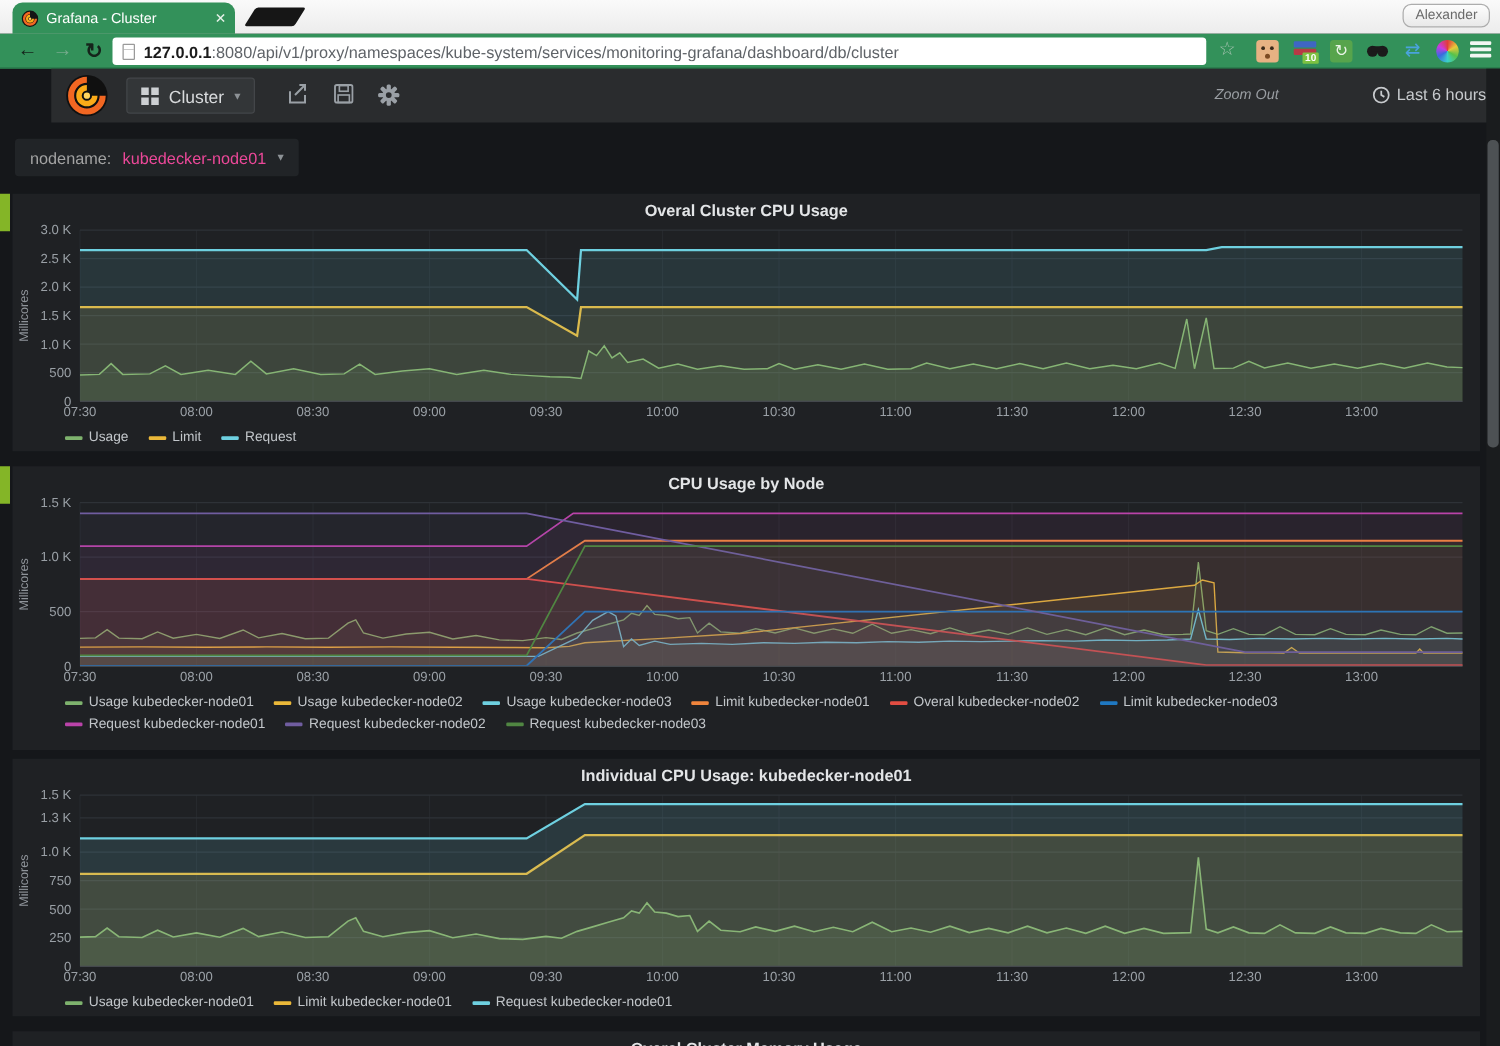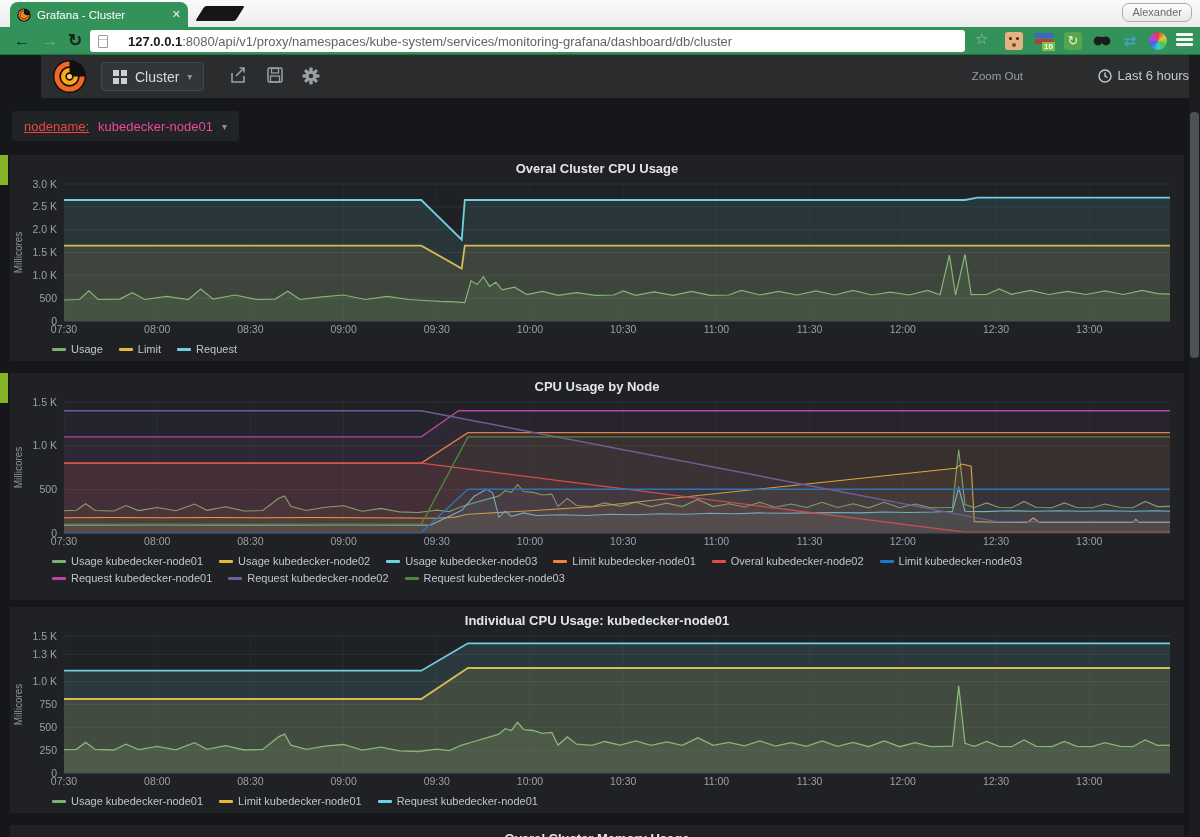--- a/index.html
+++ b/index.html
@@ -19,21 +19,21 @@
     padding:0 9px; color:#6a6a6a; font-size:11px; line-height:17px;
     background:linear-gradient(#fdfdfd,#e9e9e9); }
 
   .toolbar { position:absolute; top:27px; left:0; width:1200px; height:28px;
     background:#33915a; border-bottom:1px solid #246d43; }
   .nav-glyph { position:absolute; top:29px; font-size:16px; font-weight:bold; line-height:24px; }
   .glyph-back { left:14px; color:#15241b; }
   .glyph-forward { left:42px; color:#76ab8d; }
   .glyph-reload { left:68px; color:#15241b; font-size:17px; }
   .urlbar { position:absolute; left:90px; top:30px; width:875px; height:22px; background:#ffffff;
-    border-radius:3px; display:flex; align-items:center; padding:0 8px; gap:20px; }
+    border-radius:3px; display:flex; align-items:center; padding:0 8px; gap:7px; }
   .doc-icon { width:10px; height:13px; border:1px solid #9a9a9a; border-radius:1px;
     background:linear-gradient(#fff 2px, #fff 3px, #c9c9c9 3px, #c9c9c9 4px, #fff 4px) ; }
   .url-text { font-size:13px; color:#5f6368; white-space:nowrap; overflow:hidden; }
   .url-host { color:#1b1b1b; font-weight:bold; }
   .star-glyph { position:absolute; left:975px; top:30px; color:#a9c4b3; font-size:15px; }
   .ext { position:absolute; top:32px; width:18px; height:18px; }
   .ext-face { left:1005px; background:#e7b283; border-radius:3px; }
   .ext-face::before { content:""; position:absolute; left:4px; top:5px; width:3px; height:3px;
     background:#3a2a1a; border-radius:50%; box-shadow:7px 0 0 #3a2a1a; }
   .ext-face::after { content:""; position:absolute; left:7px; top:11px; width:4px; height:4px;
@@ -55,28 +55,28 @@
   
   .gnav { position:absolute; top:55px; left:0; width:1200px; height:43px; background:#2a2c2e;margin-left:41px; }
   .glogo { position:absolute; left:11px; top:4px; width:35px; height:35px; }
   .dash-picker { position:absolute; left:60px; top:7px; height:29px; background:#333638;
     border:1px solid #434649; border-radius:3px; display:flex; align-items:center; padding:0 11px; gap:8px; }
   .grid-icon { display:grid; grid-template-columns:6px 6px; grid-template-rows:6px 6px; gap:2px; }
   .grid-icon i { background:#cdd0d3; }
   .dash-title { color:#d8dadc; font-size:14px; }
   .caret { color:#8d9296; font-size:10px; }
   .gnav-ic { position:absolute; top:12px; }
-  .gnav-right-label { position:absolute; top:15px; color:#9a9ea3; font-size:11.5px; }
+  .gnav-right-label { position:absolute; top:15px; color:#9a9ea3; font-size:11.5px;font-style:italic; }
   .timepicker { position:absolute; right:52px; top:13px; color:#c7cacd; font-size:13px;
     display:flex; align-items:center; gap:5px; }
 
   
   .tvar { position:absolute; left:12px; top:111px; height:30px; background:#212427;
     border-radius:3px; display:flex; align-items:center; padding:0 12px; gap:9px; }
-  .tvar-label { color:#ef4444; font-size:13px;text-decoration:underline; }
+  .tvar-label { color:#a3a3a3; font-size:13px; }
   .tvar-value { color:#ec4899; font-size:13px; }
 
   
   .row-strip { position:absolute; left:0; width:8px; height:30px; background:#84b527; }
   .panel { position:absolute; left:10px; width:1174px; background:#1f2124; overflow:hidden; }
   .panel-title { text-align:center; padding-top:6px; height:24px; font-size:13px; font-weight:bold; color:#e3e5e7; }
   .legend { display:flex; flex-wrap:wrap; padding:1px 20px 0 42px; column-gap:16px; row-gap:3px; }
   .legend-item { display:flex; align-items:center; gap:5px; color:#c2c6ca; font-size:11px; line-height:14px; }
   .legend-swatch { width:14px; height:3px; border-radius:1px; display:inline-block; }
 

